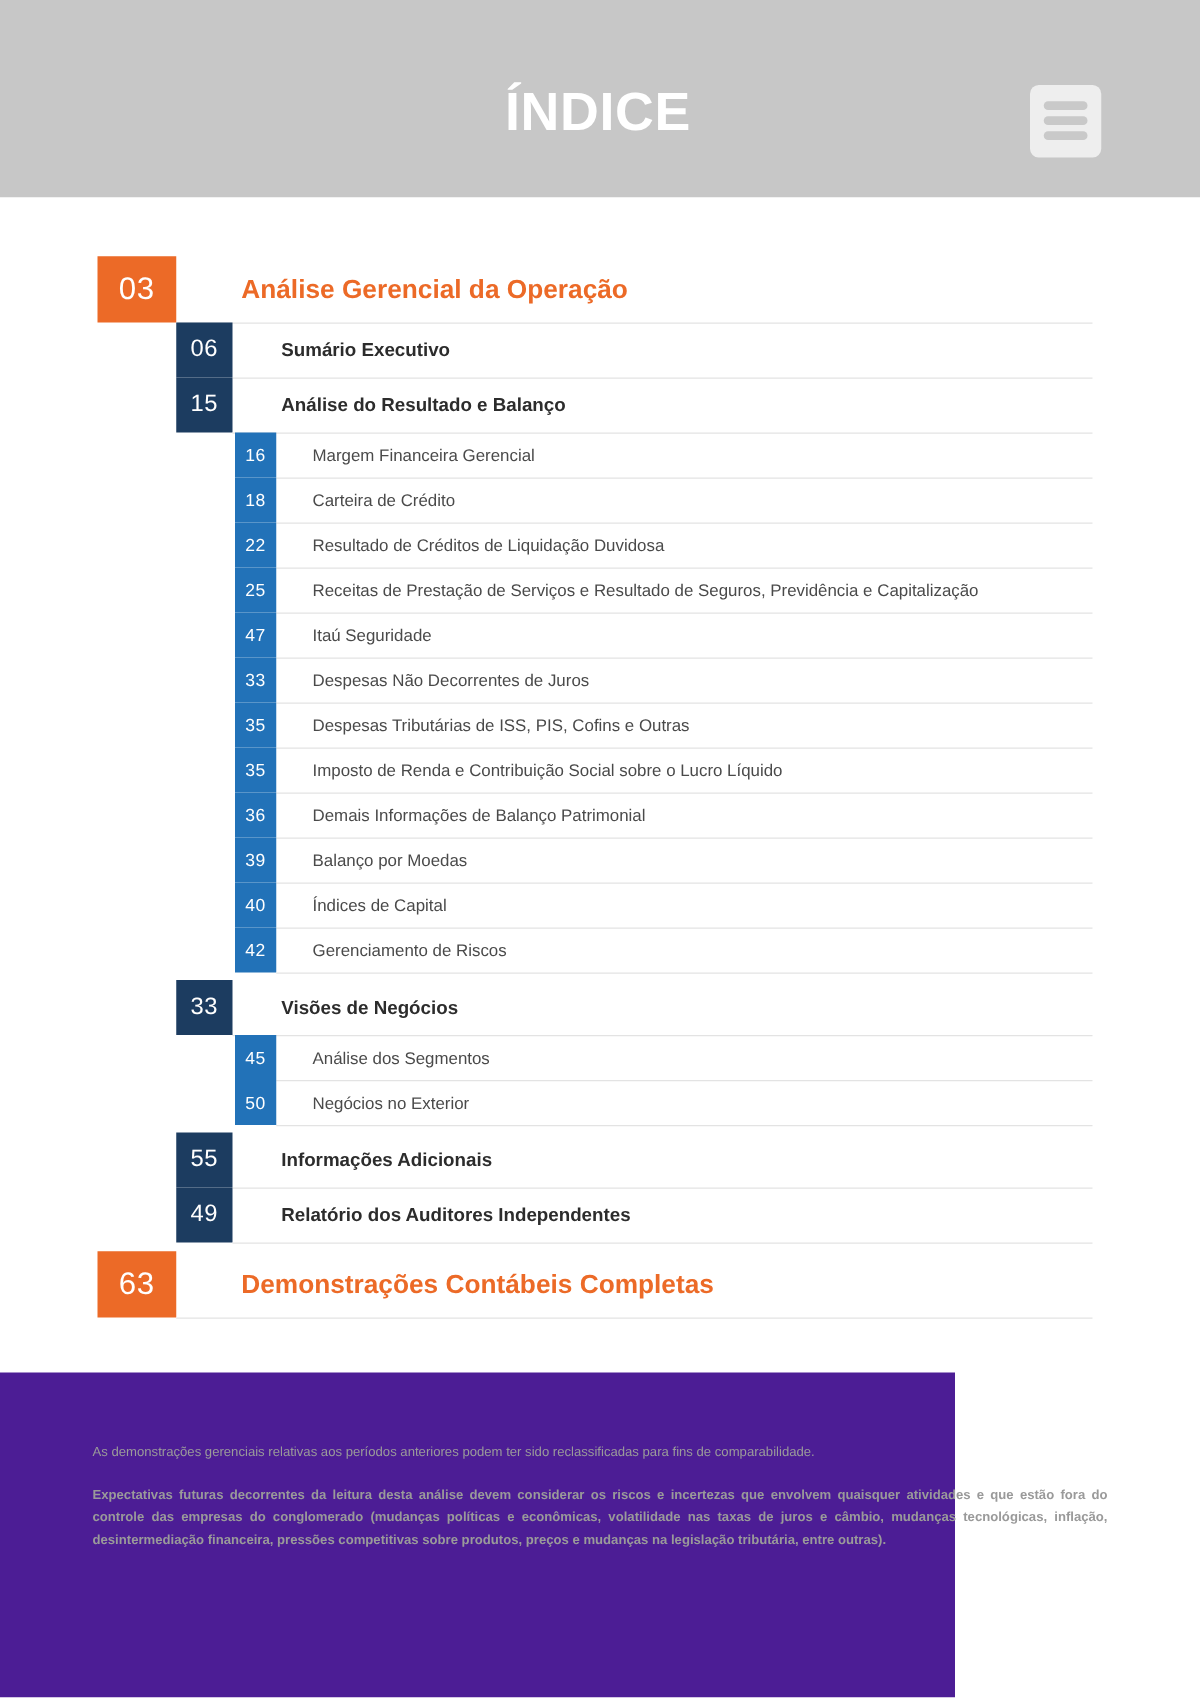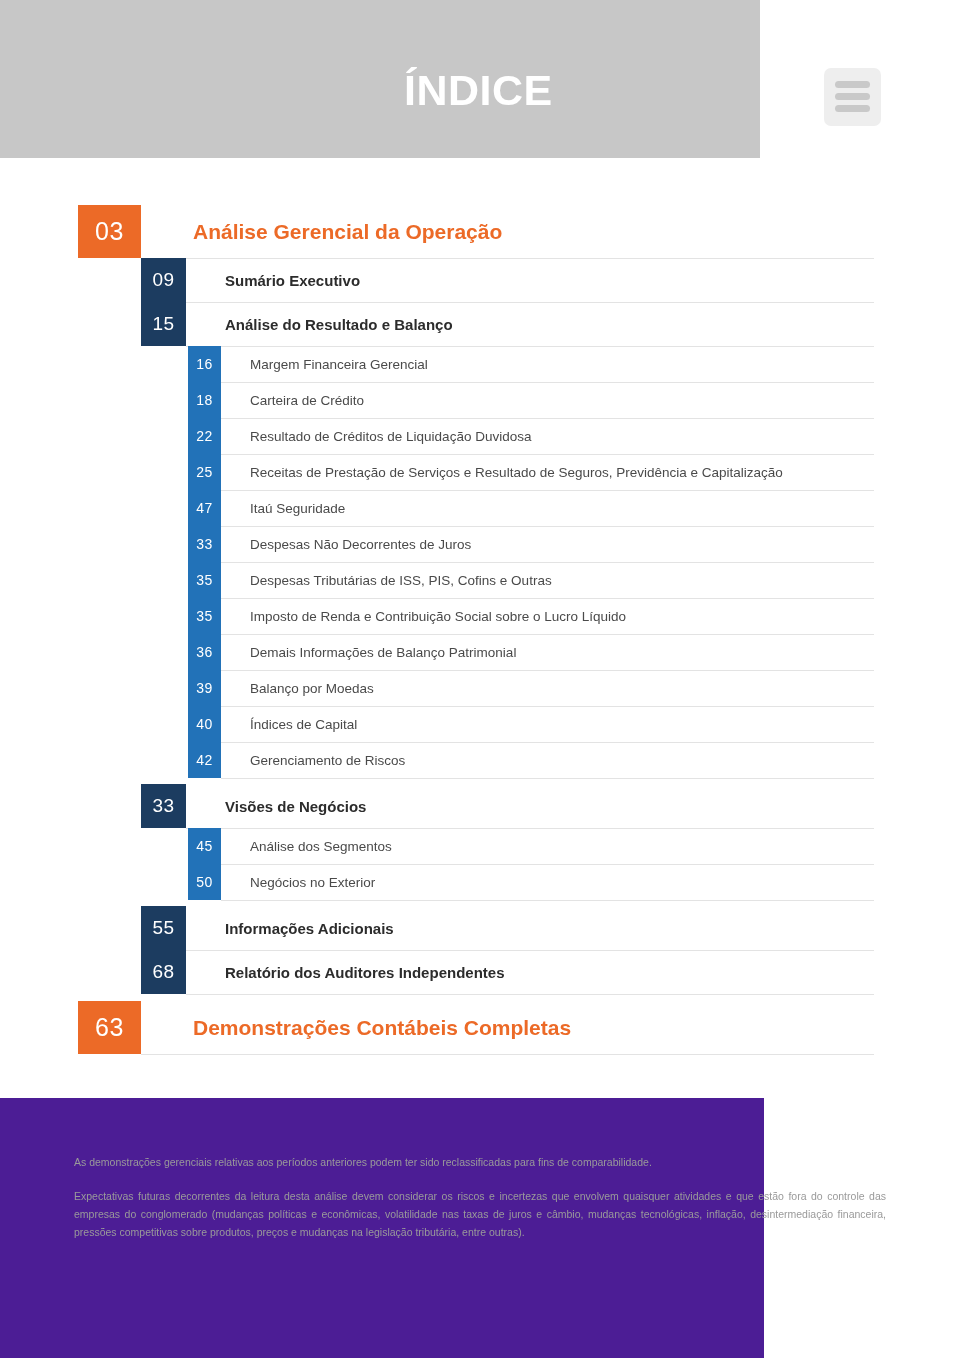--- a/index.html
+++ b/index.html
@@ -14,21 +14,21 @@
     -webkit-font-smoothing: antialiased;
     overflow: hidden;
     position: relative;
   }
 
   
   .header-band {
     position: absolute;
     top: 0;
     left: 0;
-    width: 760px;
+    width: 960px;
     height: 158px;
     background: #c7c7c7;
   }
   .header-title {
     position: absolute;
     left: 404px;
     top: 69px;
     font-size: 43px;
     font-weight: bold;
     letter-spacing: 0.5px;
@@ -152,42 +152,42 @@
     top: 44px;
     width: 812px;
   }
   .note {
     color: #9a9a9a;
     font-size: 10.5px;
     line-height: 1.72;
     text-align: justify;
     margin-bottom: 9px;
   }
-  .note.spaced { margin-top: 16px; }
+  .note.spaced { margin-top: 16px; font-weight: bold; }
 </style>
 </head>
 <body>
 
 <div class="header-band">
   <div class="header-title">ÍNDICE</div>
   <div class="header-icon">
     <span class="bar b1"></span>
     <span class="bar b2"></span>
     <span class="bar b3"></span>
   </div>
 </div>
 
 <div class="toc" id="toc-root">
     <div class="row lvl1" style="top: 47px; height: 53px; padding-left: 78px;">
       <div class="badge">03</div>
       <div class="label">Análise Gerencial da Operação</div>
     </div>
     <div class="rowline" style="top: 100px; left: 141px; width: 733px;"></div>
     <div class="row lvl2" style="top: 100px; height: 44px; padding-left: 141px;">
-      <div class="badge">09</div>
+      <div class="badge">06</div>
       <div class="label">Sumário Executivo</div>
     </div>
     <div class="rowline" style="top: 144px; left: 186px; width: 688px;"></div>
     <div class="row lvl2" style="top: 144px; height: 44px; padding-left: 141px;">
       <div class="badge">15</div>
       <div class="label">Análise do Resultado e Balanço</div>
     </div>
     <div class="rowline" style="top: 188px; left: 186px; width: 688px;"></div>
     <div class="row lvl3" style="top: 188px; height: 36px; padding-left: 188px;">
       <div class="badge">16</div>
@@ -263,21 +263,21 @@
       <div class="badge">50</div>
       <div class="label">Negócios no Exterior</div>
     </div>
     <div class="rowline" style="top: 742px; left: 221px; width: 653px;"></div>
     <div class="row lvl2" style="top: 748px; height: 44px; padding-left: 141px;">
       <div class="badge">55</div>
       <div class="label">Informações Adicionais</div>
     </div>
     <div class="rowline" style="top: 792px; left: 186px; width: 688px;"></div>
     <div class="row lvl2" style="top: 792px; height: 44px; padding-left: 141px;">
-      <div class="badge">68</div>
+      <div class="badge">49</div>
       <div class="label">Relatório dos Auditores Independentes</div>
     </div>
     <div class="rowline" style="top: 836px; left: 186px; width: 688px;"></div>
     <div class="row lvl1" style="top: 843px; height: 53px; padding-left: 78px;">
       <div class="badge">63</div>
       <div class="label">Demonstrações Contábeis Completas</div>
     </div>
     <div class="rowline" style="top: 896px; left: 141px; width: 733px;"></div>
   </div>
 

